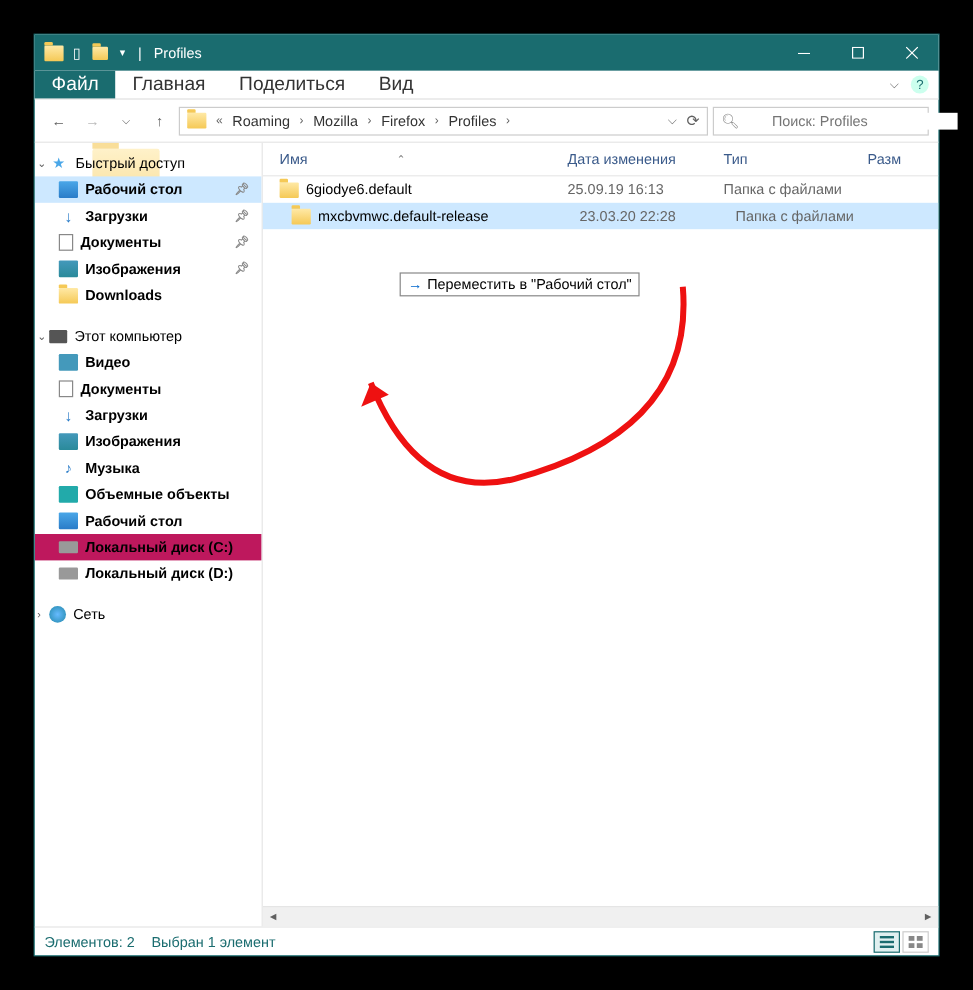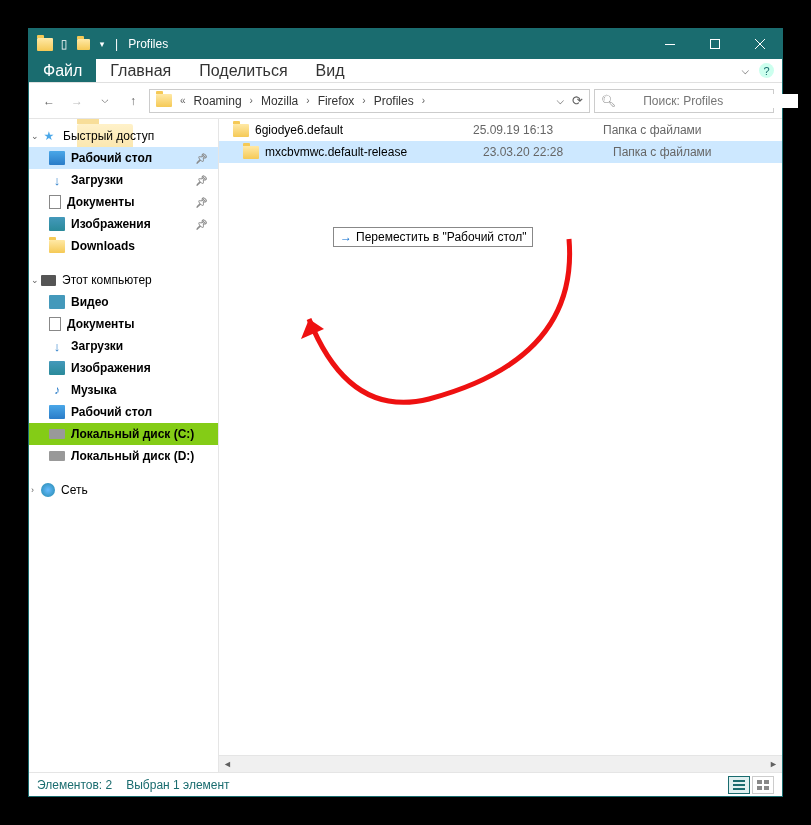--- a/index.html
+++ b/index.html
@@ -19,21 +19,21 @@
 .nav-btn { width: 24px; height: 24px; display: flex; align-items: center; justify-content: center; color: #606060; }
 .breadcrumb-box { flex: 1; height: 24px; border: 1px solid #cccccc; display: flex; align-items: center; padding: 0 2px; position: relative; background: #fff; }
 .bc-seg { padding: 0 4px; font-size: 12px; color: #333; display: flex; align-items: center; height: 100%; }
 .bc-chev { color: #606060; padding: 0 4px; font-size: 10px; }
 .bc-right { margin-left: auto; display: flex; align-items: center; gap: 2px; padding-right: 4px; }
 .search-box { width: 180px; height: 24px; border: 1px solid #cccccc; display: flex; align-items: center; padding: 0 6px; color: #888; gap: 6px; }
 .search-box input { border: none; outline: none; font-size: 12px; color: #888; flex: 1; margin-left: 21px; }
 .content { flex: 1; display: flex; overflow: hidden; position: relative; }
 .sidebar { width: 190px; border-right: 1px solid #e5e5e5; padding: 6px 0; overflow: hidden; position: relative; }
 .side-item { height: 22px; display: flex; align-items: center; padding-left: 20px; font-size: 12px; color: #000; gap: 6px; position: relative; font-weight: bold; }
-.side-item.selected { background: #84cc16; }
+.side-item.selected { background: #be185d; }
 .side-item.highlighted { background: #cde8ff; }
 .side-item .pin { margin-left: auto; margin-right: 10px; color: #888; font-size: 10px; }
 .side-item.top { padding-left: 12px; font-weight: normal; }
 .side-item.top .expand { position: absolute; left: 2px; font-size: 9px; color: #606060; }
 .side-gap { height: 12px; }
 .filelist { flex: 1; display: flex; flex-direction: column; position: relative; }
 .columns { height: 28px; display: flex; align-items: center; border-bottom: 1px solid #e8e8e8; padding-left: 14px; }
 .col { color: #3a5a8a; font-size: 12px; display: flex; align-items: center; gap: 4px; }
 .col.name { width: 240px; }
 .col.date { width: 130px; }
@@ -209,20 +209,24 @@
           </div>
           <div class="side-item">
             <span class="side-icon i-img"></span>
             <span>Изображения</span>
           </div>
           <div class="side-item">
             <span class="side-icon i-music">♪</span>
             <span>Музыка</span>
           </div>
           <div class="side-item">
+            <span class="side-icon i-3d"></span>
+            <span>Объемные объекты</span>
+          </div>
+          <div class="side-item">
             <span class="side-icon i-desktop"></span>
             <span>Рабочий стол</span>
           </div>
           <div class="side-item selected">
             <span class="side-icon i-disk"></span>
             <span>Локальный диск (C:)</span>
           </div>
           <div class="side-item">
             <span class="side-icon i-disk"></span>
             <span>Локальный диск (D:)</span>
@@ -230,20 +234,29 @@
         </div>
       <div class="side-gap"></div>
       <div class="side-item top">
         <span class="expand">›</span>
         <span class="side-icon i-net"></span>
         <span>Сеть</span>
       </div>
     </div>
 
     <div class="filelist">
+      <div class="columns">
+        <div class="col name">
+          <span>Имя</span>
+          <span style="color:#888;font-size:9px;margin-left:70px">⌃</span>
+        </div>
+        <div class="col date">Дата изменения</div>
+        <div class="col type">Тип</div>
+        <div class="col size">Разм</div>
+      </div>
       <div id="file-rows" style="flex:1">
           <div class="row">
             <div class="cell name">
               <span class="folder-icon"></span>
               <span>6giodye6.default</span>
             </div>
             <div class="cell date">25.09.19 16:13</div>
             <div class="cell type">Папка с файлами</div>
           </div>
           <div class="row selected">

